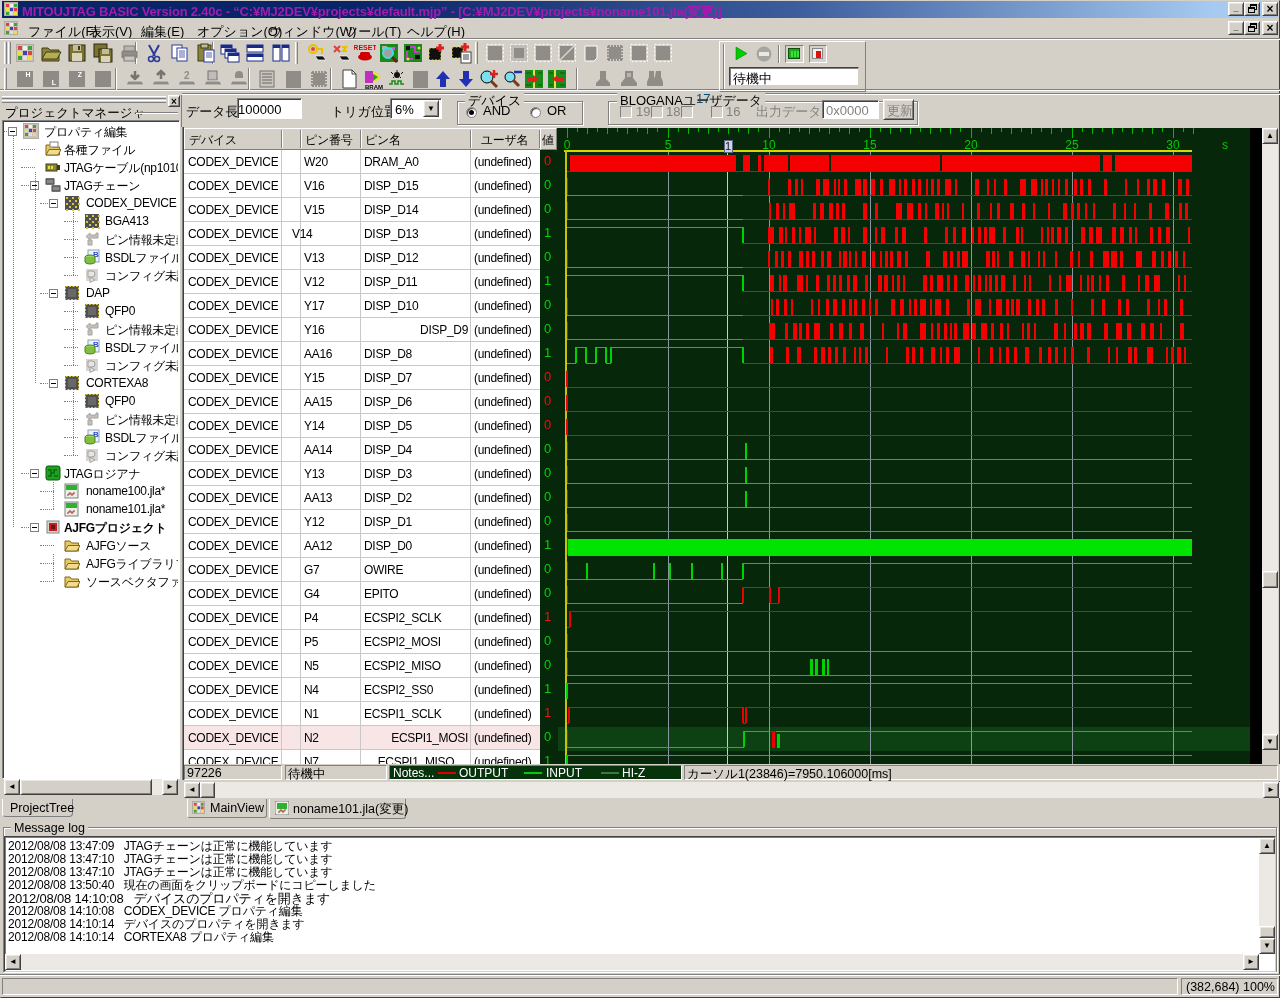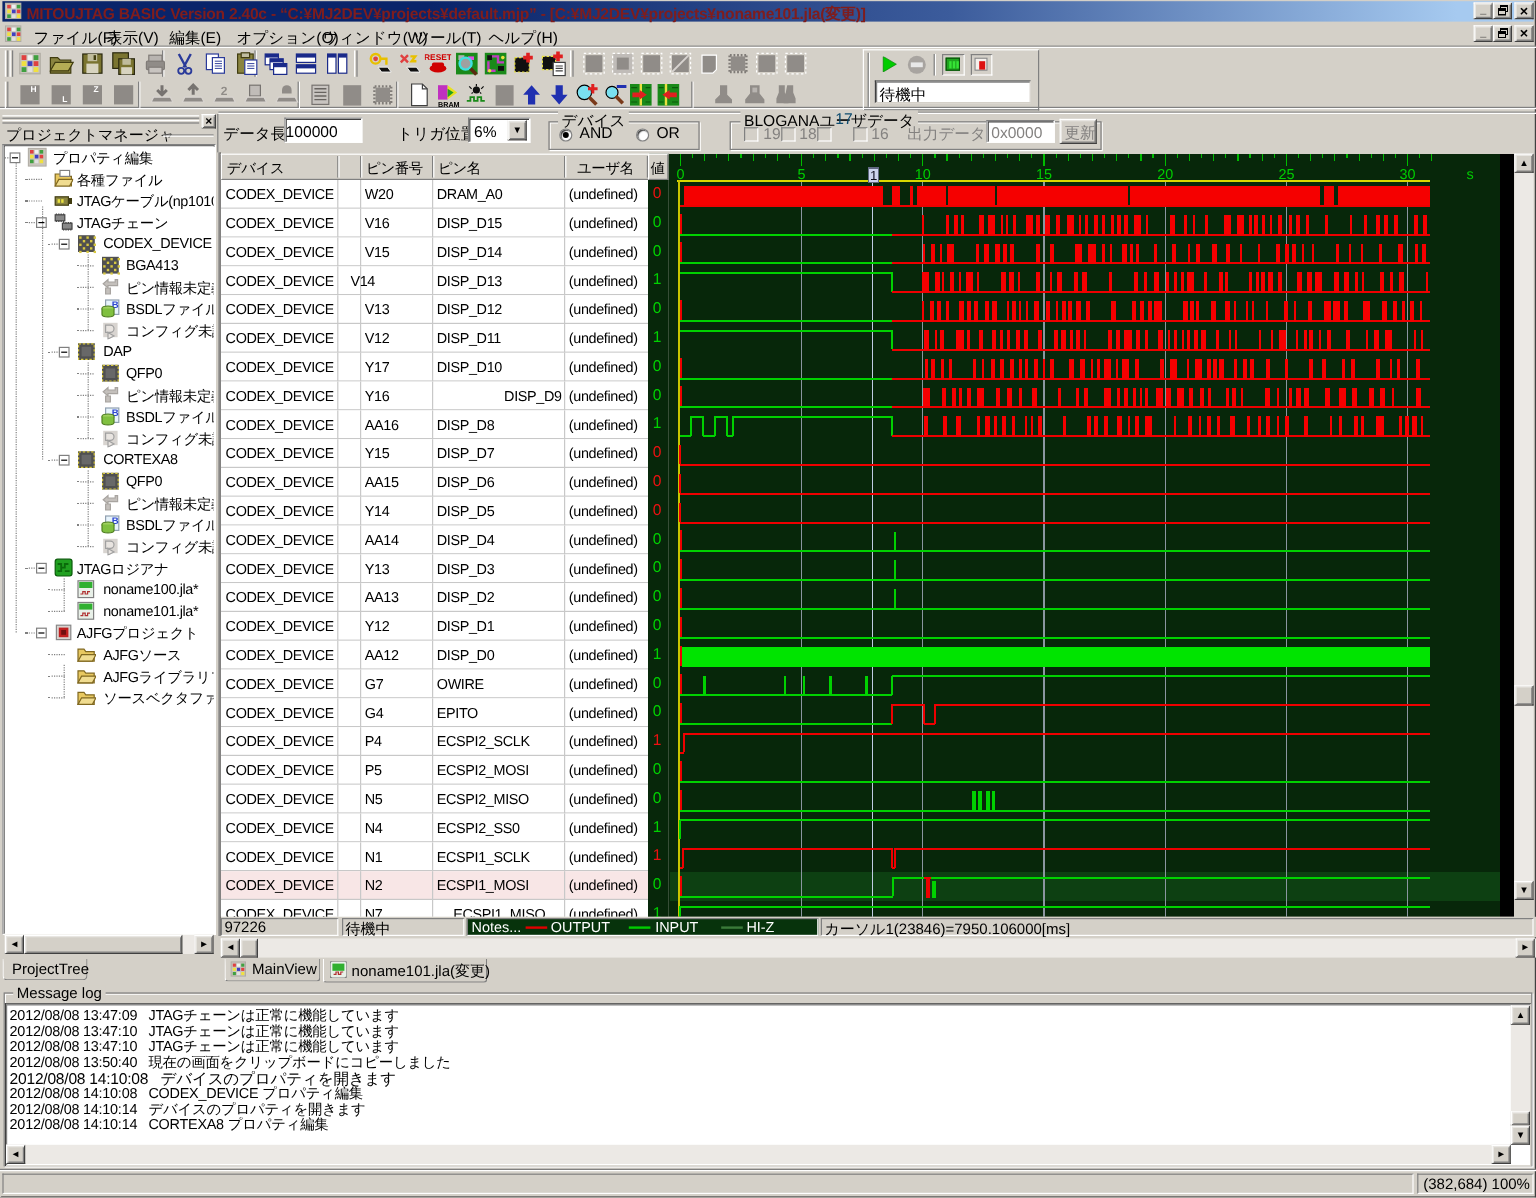--- a/index.html
+++ b/index.html
@@ -24,21 +24,21 @@
       <rect x="6" y="2" width="3" height="3" fill="#f0f0f0"></rect>
       <rect x="10" y="2" width="3" height="3" fill="#40a040"></rect>
       <rect x="2" y="6" width="3" height="3" fill="#f0e040"></rect>
       <rect x="6" y="6" width="3" height="3" fill="#4040c0"></rect>
       <rect x="10" y="6" width="3" height="3" fill="#e04040"></rect>
       <rect x="2" y="10" width="3" height="3" fill="#40a040"></rect>
       <rect x="6" y="10" width="3" height="3" fill="#e0e0e0"></rect>
       <rect x="10" y="10" width="3" height="3" fill="#f0e040"></rect>
     </g>
   </svg>
-<div class="txt" style="left:22px;top:3px;color:#7f1d1d;font-weight:bold;font-size:13px;letter-spacing:-0.2px;">MITOUJTAG BASIC Version 2.40c - “C:¥MJ2DEV¥projects¥default.mjp” - [C:¥MJ2DEV¥projects¥noname101.jla(変更)]</div>
+<div class="txt" style="left:22px;top:3px;color:#a21caf;font-weight:bold;font-size:13px;letter-spacing:-0.2px;">MITOUJTAG BASIC Version 2.40c - “C:¥MJ2DEV¥projects¥default.mjp” - [C:¥MJ2DEV¥projects¥noname101.jla(変更)]</div>
 <div class="tbtn" style="left:1228px;top:2px;">_</div>
 <div class="tbtn" style="left:1244px;top:2px;"><svg width="9" height="9" style="margin-top:1px" shape-rendering="crispEdges">
       <rect x="2.5" y="0.5" width="6" height="5" fill="none" stroke="#000"></rect>
       <rect x="3" y="1" width="5" height="1" fill="#000"></rect>
       <rect x="0.5" y="3.5" width="6" height="5" fill="#d4d0c8" stroke="#000"></rect>
       <rect x="1" y="4" width="5" height="1" fill="#000"></rect>
     </svg></div>
 <div class="tbtn" style="left:1262px;top:2px;font-size:12px;line-height:12px;">×</div>
 
 <svg class="a" style="left:4px;top:21px" width="14" height="14">
@@ -591,21 +591,21 @@
     </svg>
     <div class="txt" style="left:82px;top:380px;font-size:12px;letter-spacing:-0.3px;">noname101.jla*</div>
     <div class="a" style="left:17px;top:405px;width:14px;height:1px;border-top:1px dotted #808080;"></div>
     <div class="a" style="left:26px;top:401px;width:9px;height:9px;background:#fff;border:1px solid #808080;"></div>
     <div class="a" style="left:28px;top:405px;width:5px;height:1px;background:#000;"></div>
     <svg class="a" style="left:41px;top:397px" width="16" height="16">
       <rect x="2" y="2" width="12" height="12" fill="#d8d4d0" stroke="#888"></rect>
       <rect x="4" y="4" width="8" height="8" fill="#c02020"></rect>
       <rect x="6" y="6" width="4" height="4" fill="#701010"></rect>
     </svg>
-    <div class="txt" style="left:60px;top:398px;font-size:12px;letter-spacing:-0.3px;">AJFGプロジェクト</div>
+    <div class="txt" style="left:60px;top:398px;font-size:12px;letter-spacing:-0.3px;font-weight:bold;">AJFGプロジェクト</div>
     <div class="a" style="left:36px;top:423px;width:14px;height:1px;border-top:1px dotted #808080;"></div>
     <svg class="a" style="left:60px;top:415px" width="16" height="16">
       <path d="M1 4 l5 0 1.5 2 7 0 0 8 -13.5 0 z" fill="#e8c860" stroke="#806820"></path>
       <path d="M1 14 l3 -5.5 12 0 -3 5.5 z" fill="#f0dc90" stroke="#806820"></path>
     </svg>
     <div class="txt" style="left:82px;top:416px;font-size:12px;letter-spacing:-0.3px;">AJFGソース</div>
     <div class="a" style="left:36px;top:441px;width:14px;height:1px;border-top:1px dotted #808080;"></div>
     <svg class="a" style="left:60px;top:433px" width="16" height="16">
       <path d="M1 4 l5 0 1.5 2 7 0 0 8 -13.5 0 z" fill="#e8c860" stroke="#806820"></path>
       <path d="M1 14 l3 -5.5 12 0 -3 5.5 z" fill="#f0dc90" stroke="#806820"></path>
@@ -907,21 +907,21 @@
     <div class="tcell" style="left:120px;top:557px;width:52px;">N1</div>
     <div class="tcell" style="left:180px;top:557px;width:104px;">ECSPI1_SCLK</div>
     <div class="tcell" style="left:290px;top:557px;width:64px;">(undefined)</div>
     <div style="position:absolute;left:0;top:576px;width:356px;height:24px;background:#f8e6e6;border-bottom:1px solid #c8c8c8;"></div>
     <div style="position:absolute;left:97px;top:576px;width:1px;height:24px;background:#c8c8c8;"></div>
     <div style="position:absolute;left:116px;top:576px;width:1px;height:24px;background:#c8c8c8;"></div>
     <div style="position:absolute;left:176px;top:576px;width:1px;height:24px;background:#c8c8c8;"></div>
     <div style="position:absolute;left:286px;top:576px;width:1px;height:24px;background:#c8c8c8;"></div>
     <div class="tcell" style="left:4px;top:581px;width:90px;">CODEX_DEVICE</div>
     <div class="tcell" style="left:120px;top:581px;width:52px;">N2</div>
-    <div class="tcell" style="left:180px;top:581px;width:104px;">ECSPI1_MOSI</div>
+    <div class="tcell" style="left:180px;top:581px;width:104px;text-align:right;">ECSPI1_MOSI</div>
     <div class="tcell" style="left:290px;top:581px;width:64px;">(undefined)</div>
     <div style="position:absolute;left:0;top:600px;width:356px;height:24px;background:#fff;border-bottom:1px solid #c8c8c8;"></div>
     <div style="position:absolute;left:97px;top:600px;width:1px;height:24px;background:#c8c8c8;"></div>
     <div style="position:absolute;left:116px;top:600px;width:1px;height:24px;background:#c8c8c8;"></div>
     <div style="position:absolute;left:176px;top:600px;width:1px;height:24px;background:#c8c8c8;"></div>
     <div style="position:absolute;left:286px;top:600px;width:1px;height:24px;background:#c8c8c8;"></div>
     <div class="tcell" style="left:4px;top:605px;width:90px;">CODEX_DEVICE</div>
     <div class="tcell" style="left:120px;top:605px;width:52px;">N7</div>
     <div class="tcell" style="left:180px;top:605px;width:104px;text-align:center;">ECSPI1_MISO</div>
     <div class="tcell" style="left:290px;top:605px;width:64px;">(undefined)</div>

